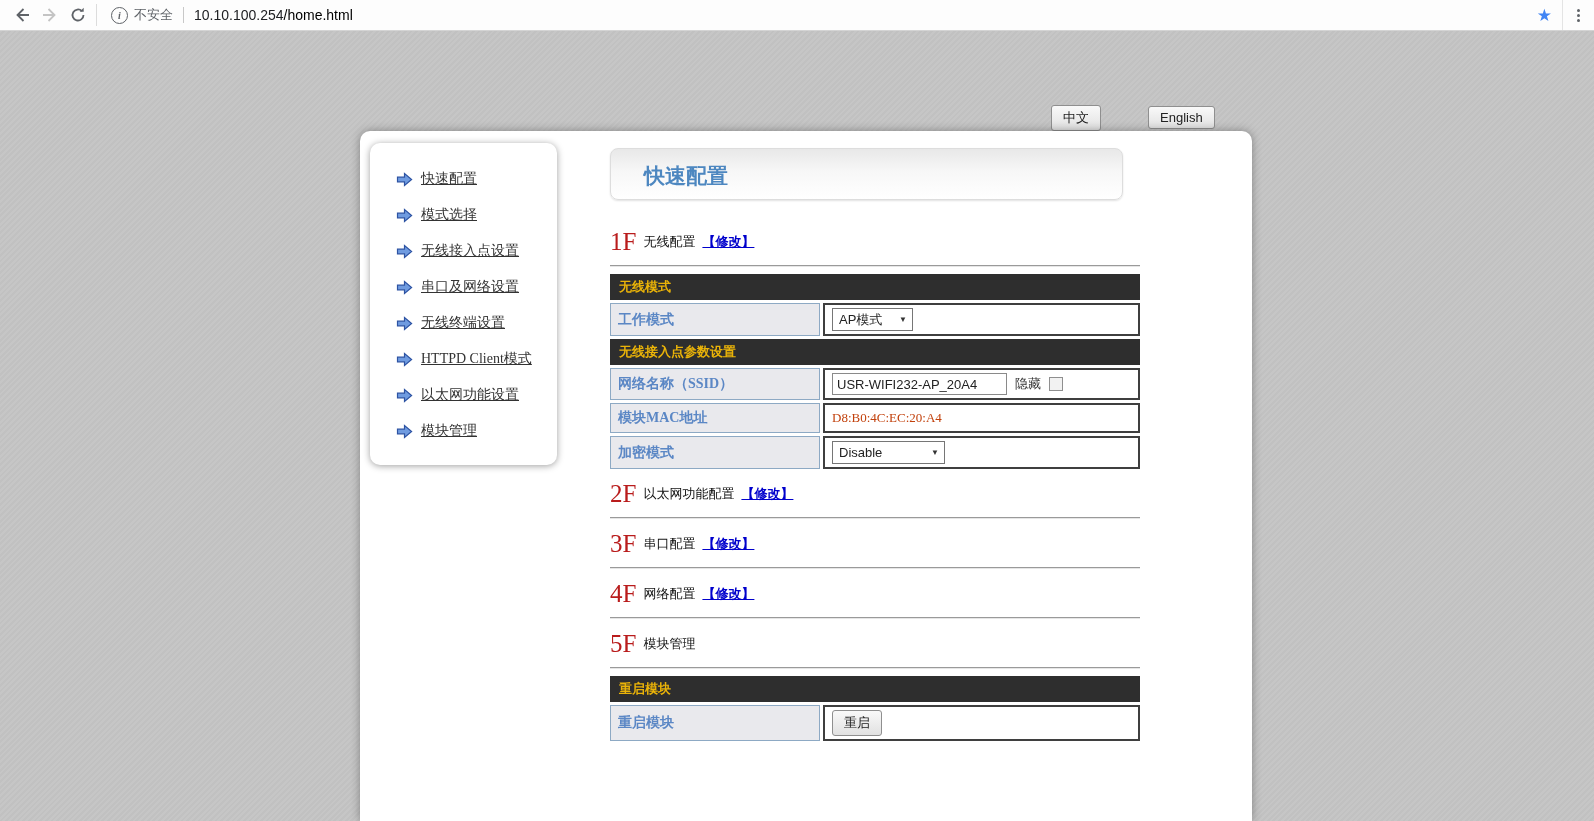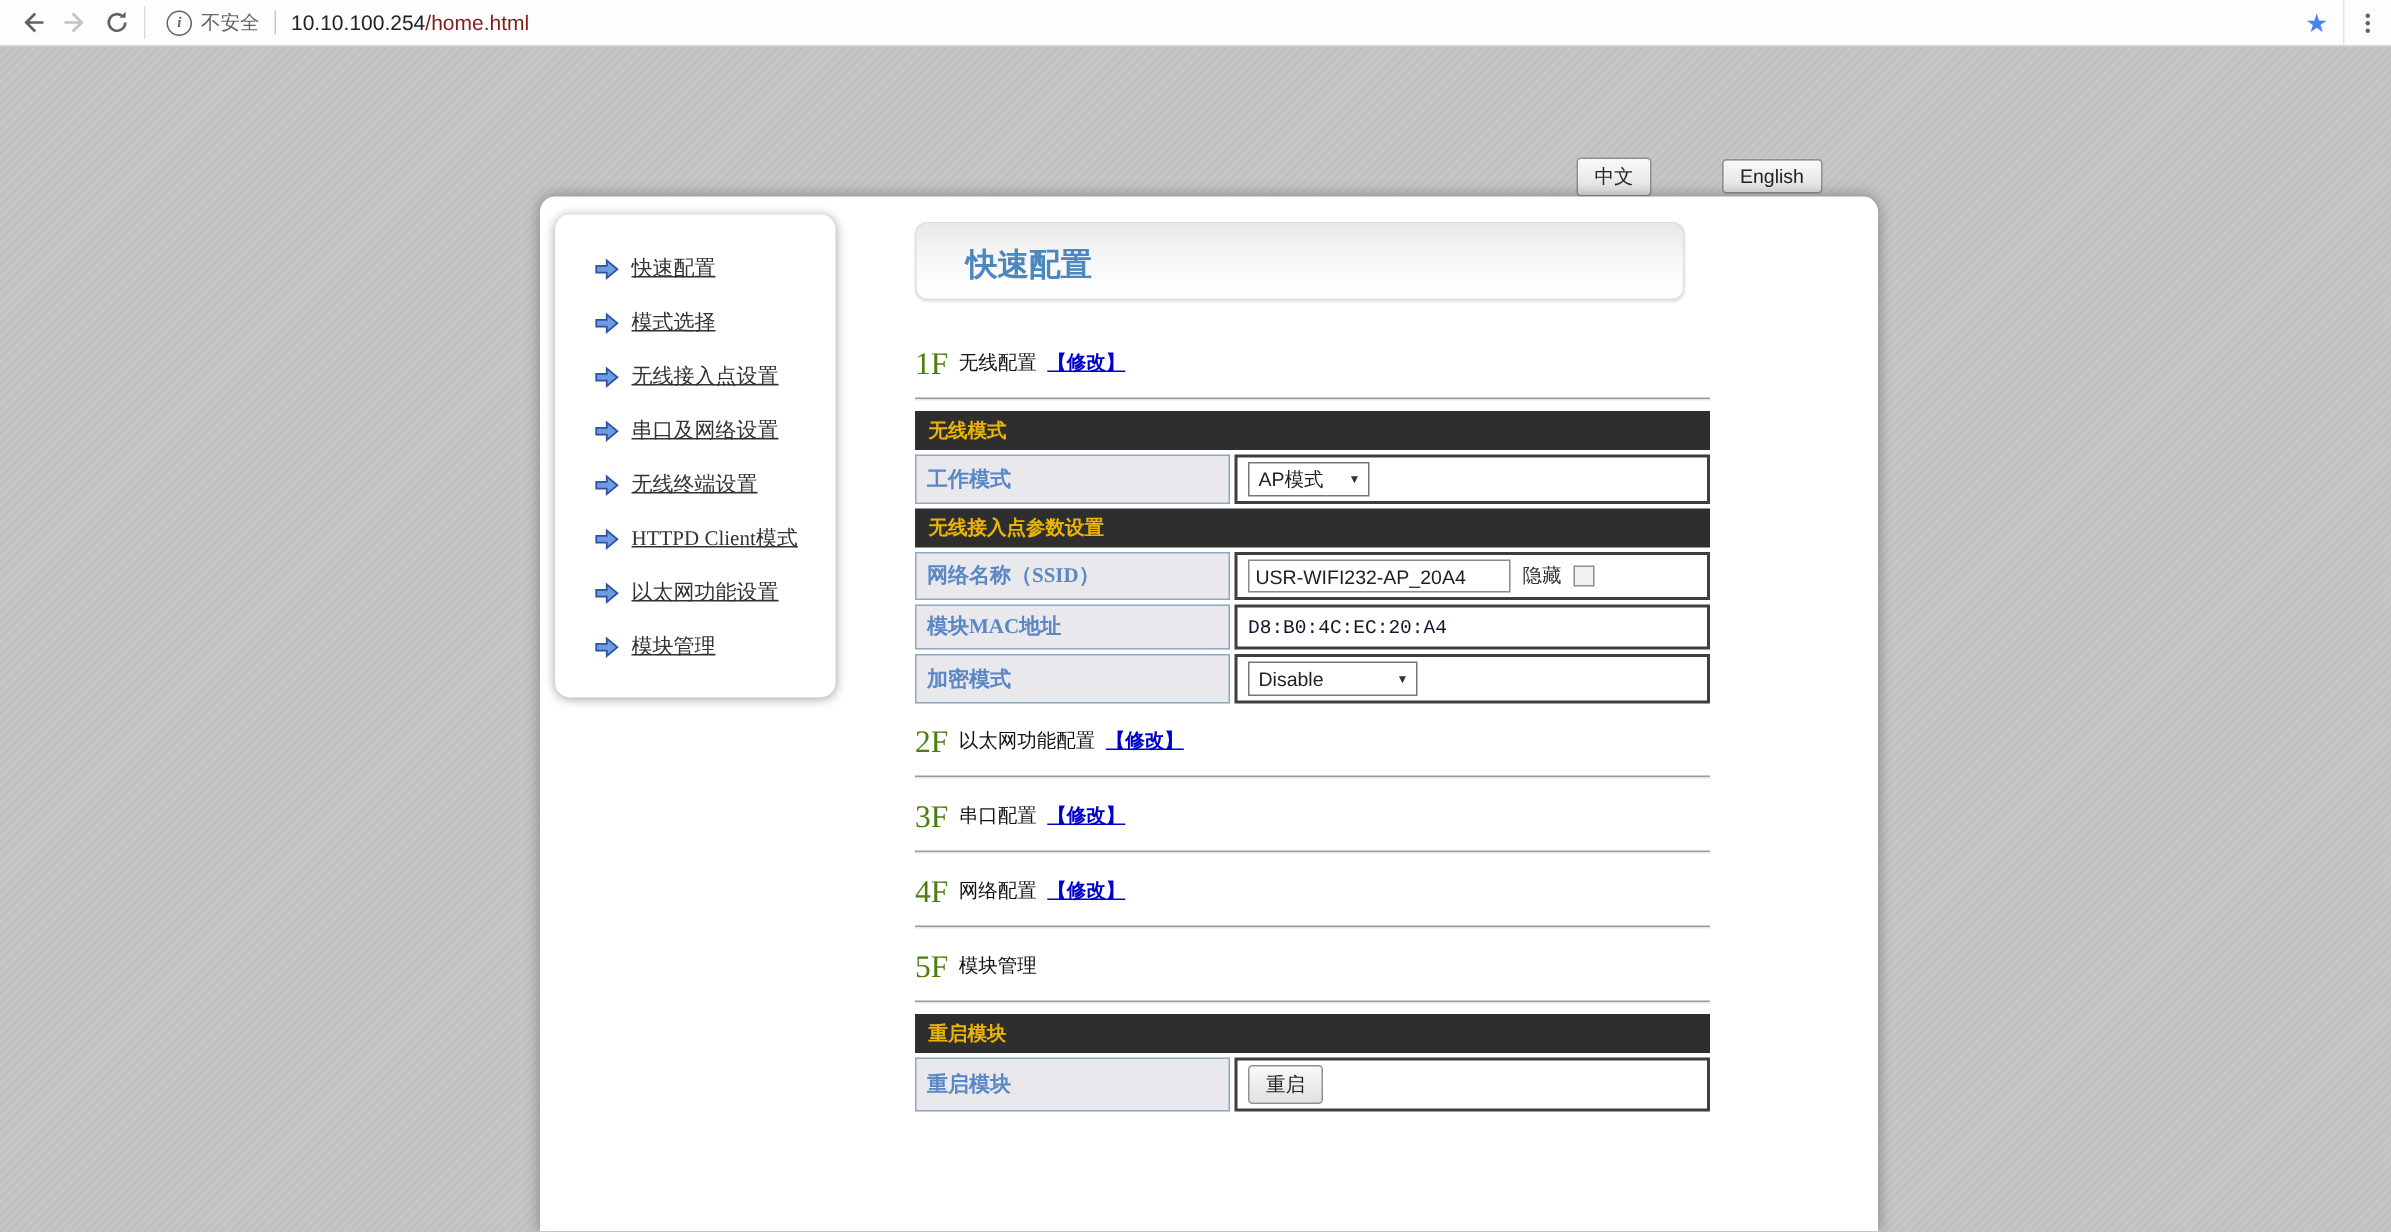--- a/index.html
+++ b/index.html
@@ -19,21 +19,21 @@
   .nav-ic svg{display:block;}
   .omni-sep{width:1px;height:22px;background:#dcdcdc;margin:0 6px 0 4px;}
   .info-badge{
     width:15px;height:15px;border:1.5px solid #5f6368;border-radius:50%;
     color:#5f6368;font-size:10px;font-weight:bold;line-height:15px;text-align:center;
     font-family:"Liberation Serif",serif;font-style:italic;margin:0 6px 0 8px;
   }
   .notsecure{color:#5f6368;font-size:13px;}
   .url-sep{width:1px;height:16px;background:#c8c8c8;margin:0 10px;}
   .url{font-size:14px;color:#202124;}
-  .url .path{color:#7f1d1d;}
+  .url .path{color:#000000;}
   .chrome-right{margin-left:auto;display:flex;align-items:center;}
   .star{color:#4285f4;font-size:17px;padding:0 10px;cursor:pointer;}
   .chrome-menu-sep{width:1px;height:30px;background:#e4e4e4;}
   .dots{padding:0 14px;cursor:pointer;display:flex;flex-direction:column;gap:2px;}
   .dots i{width:3px;height:3px;border-radius:50%;background:#5f6368;display:block;}
   
   .pagebg{
     position:absolute;left:0;top:31px;width:1594px;height:790px;
     background:repeating-linear-gradient(135deg,#c6c6c6 0 2px,#c1c1c1 2px 4px);
   }
@@ -67,21 +67,21 @@
   .title-box{
     width:511px;height:50px;border:1px solid #ddd;border-radius:8px;
     background:linear-gradient(#e8e8e8,#f7f7f7 45%,#ffffff);
     box-shadow:0 1px 2px rgba(0,0,0,.12);
   }
   .title-box h1{
     margin:0;padding:13px 0 0 33px;font-size:21px;color:#4d87c0;font-weight:bold;
   }
   .section-head{margin-top:12px;display:flex;align-items:center;}
   .section-head.first{margin-top:29px;}
-  .floor{font-family:"Liberation Serif",serif;font-size:21px;color:#4d7c0f;line-height:26px;}
+  .floor{font-family:"Liberation Serif",serif;font-size:25px;color:#b91c1c;line-height:26px;}
   .sec-label{font-size:13px;color:#111;margin-left:7px;}
   .modify{font-size:13px;color:#0000cc;font-weight:bold;text-decoration:underline;margin-left:7px;cursor:pointer;}
   hr.sep{border:0;border-top:1px solid #9a9a9a;border-bottom:1px solid #e6e6e6;margin:10px 0 7px 0;}
   
   .cfg-table{margin-top:2px;}
   .t-header{
     background:#2e2e2e;color:#eab308;font-weight:bold;font-size:13px;
     padding:4px 9px;margin-top:3px;
   }
   .t-row{display:flex;gap:3px;margin-top:3px;}
@@ -104,21 +104,21 @@
     border:1px solid #767676;background:#fff;height:21px;padding:0 5px 0 6px;
     font-family:"Liberation Sans",sans-serif;font-size:13px;color:#222;cursor:pointer;
   }
   .fake-select .arr{font-size:8px;color:#333;margin-left:10px;}
   .sel-mode{width:68px;}
   .sel-enc{width:100px;}
   .chk{
     width:12px;height:12px;border:1px solid #8f8f8f;background:#f2f2f2;
     display:inline-block;cursor:pointer;
   }
-  .plain-val{font-family:Liberation Mono, monospace;font-size:13px;color:#0f172a;}
+  .plain-val{font-family:Liberation Serif, serif;font-size:13px;color:#c2410c;}
   .form-btns{margin-top:13px;text-align:center;}
   .form-btns .btn{margin:0 9px;padding:3px 13px;}
   .reboot-table{margin-top:7px;}
 </style>
 </head>
 <body>
 
 <div class="chrome">
   <span class="nav-ic" style="margin-left:8px;">
     <svg width="18" height="18" viewBox="0 0 18 18">

